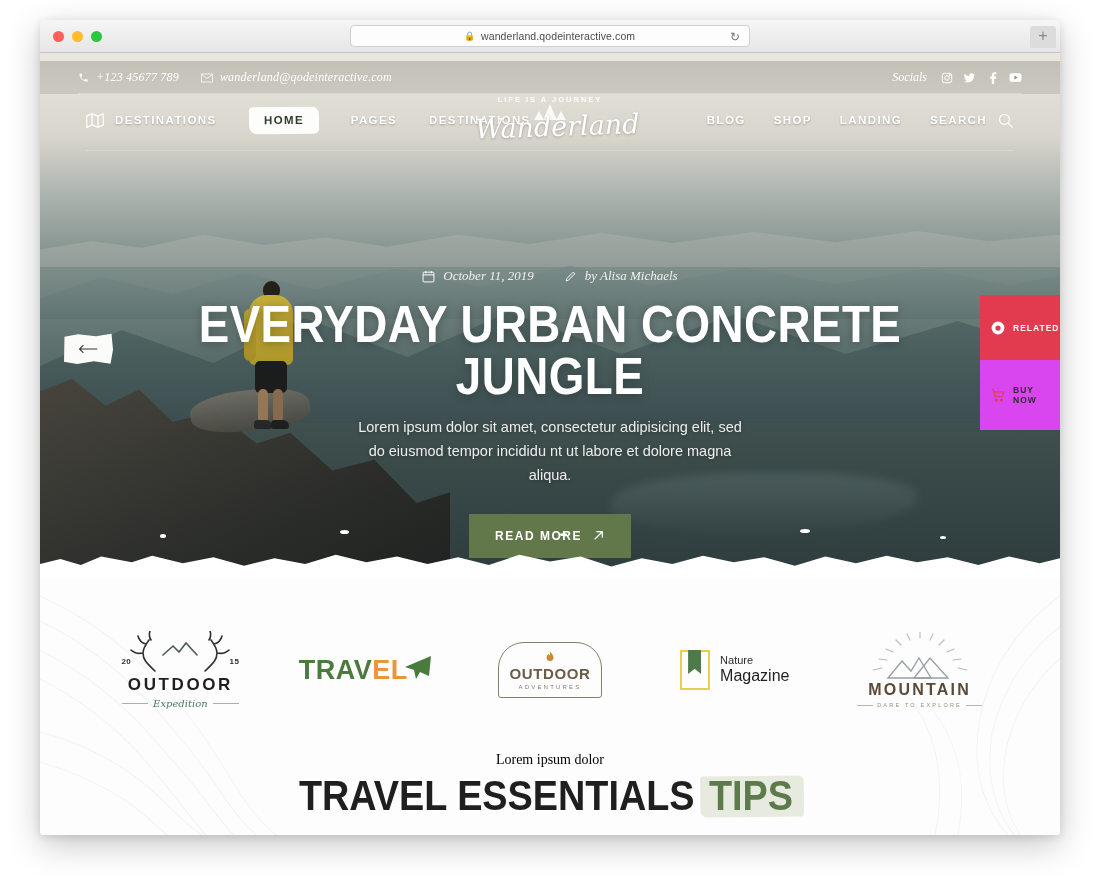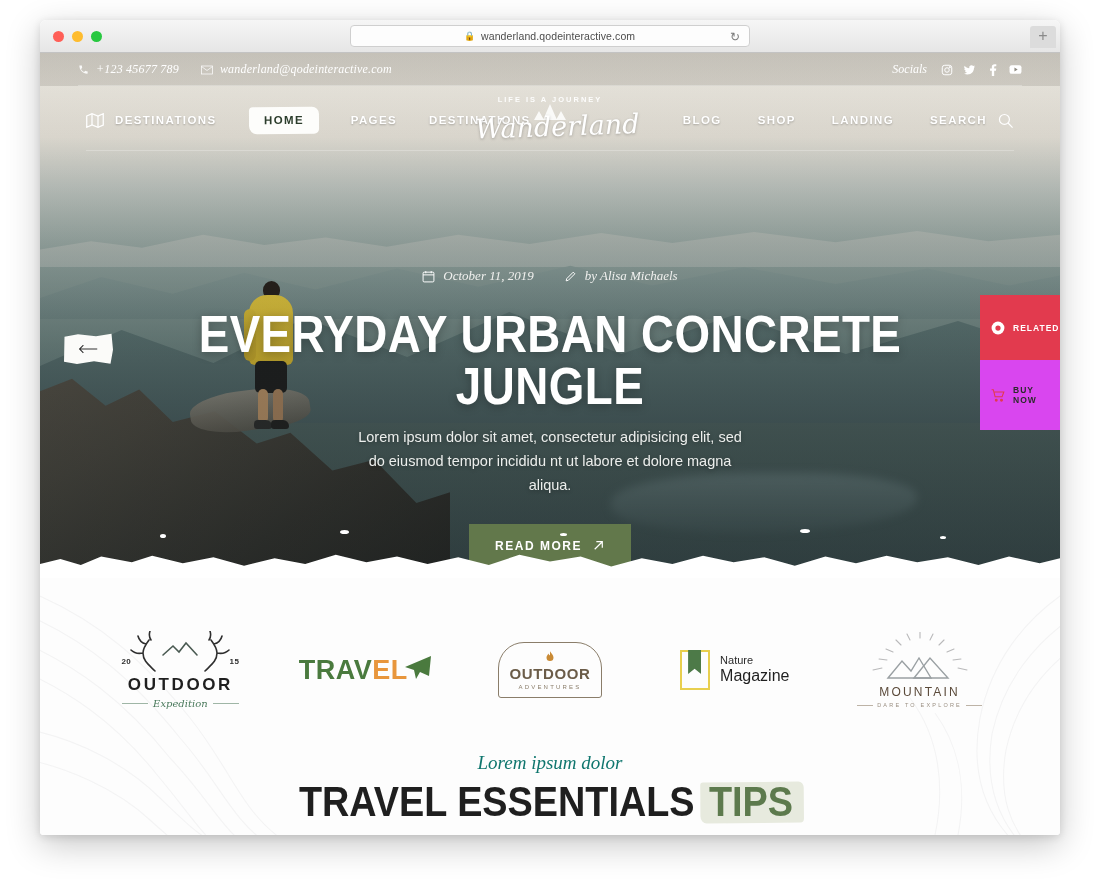--- a/index.html
+++ b/index.html
@@ -69,38 +69,38 @@
             background:linear-gradient(#dcbd33,#c9a827); border-radius:7px; }
   .hk-shorts { position:absolute; left:13px; top:80px; width:32px; height:32px; background:#1d1c1b; border-radius:5px; }
   .hk-leg1 { position:absolute; left:16px; top:108px; width:10px; height:34px; background:#b98f63; border-radius:5px; }
   .hk-leg2 { position:absolute; left:31px; top:108px; width:10px; height:34px; background:#a8805a; border-radius:5px; }
   .hk-shoe1 { position:absolute; left:12px; top:139px; width:18px; height:9px; background:#2b2a28; border-radius:4px 6px 3px 3px; }
   .hk-shoe2 { position:absolute; left:29px; top:139px; width:18px; height:9px; background:#211f1d; border-radius:4px 6px 3px 3px; }
 
   .hero-tint { position:absolute; inset:0; background:linear-gradient(rgba(255,255,255,.04), rgba(20,34,38,.20) 60%, rgba(18,30,34,.34)); }
 
   
-  .topbar { position:absolute; left:0; right:0; top:0; height:33px; display:flex;
+  .topbar { position:absolute; left:0; right:0; top:8px; height:33px; display:flex;
             align-items:center; padding:0 38px; color:rgba(255,255,255,.92); z-index:6;
             background:linear-gradient(rgba(125,120,110,.34), rgba(125,120,110,.22)); }
   .topbar-left { display:flex; align-items:center; gap:22px; }
   .ti { display:flex; align-items:center; gap:7px; font-family:"Liberation Serif", serif;
         font-style:italic; font-size:12px; letter-spacing:.2px; color:#fff; }
   .ti svg { opacity:.9; }
   .topbar-right { margin-left:auto; display:flex; align-items:center; gap:10px; }
   .socials-label { font-family:"Liberation Serif", serif; font-style:italic; font-size:12px; color:#fff; margin-right:3px; }
   .soc { width:13px; height:13px; display:flex; align-items:center; justify-content:center; color:#fff; }
   .topbar-rule { position:absolute; left:38px; right:38px; bottom:0; height:1px; background:rgba(255,255,255,.28); }
 
   
   .nav { position:absolute; left:0; right:0; top:33px; height:68px; display:flex;
          align-items:center; padding:0 46px; z-index:6; }
   .nav-left, .nav-right { display:flex; align-items:center; }
   .nav-left { gap:32px; }
-  .nav-right { gap:36px; margin-left:auto; }
+  .nav-right { gap:28px; margin-left:auto; }
   .nav-item { font-size:11.5px; font-weight:bold; letter-spacing:1.4px; color:#ffffff;
               text-shadow:0 1px 2px rgba(0,0,0,.25); white-space:nowrap; }
   .nav-first { display:flex; align-items:center; gap:11px; }
   .nav-active { position:relative; background:#fdfdfb; color:#2c3d2c; padding:7px 15px 8px;
                 border-radius:4px 7px 5px 8px; text-shadow:none; letter-spacing:1.4px;
                 transform:rotate(-.4deg); }
   .nav-search { display:flex; align-items:center; gap:10px; }
   .nav-rule { position:absolute; left:46px; right:46px; bottom:3px; height:1px; background:rgba(255,255,255,.25); }
 
   
@@ -108,21 +108,21 @@
           height:62px; z-index:7; text-align:center; color:#fff; }
   .logo-top { position:absolute; left:0; right:0; top:4px; font-size:7.5px; letter-spacing:2px;
               font-weight:bold; color:rgba(255,255,255,.92); }
   .logo-script { position:absolute; left:0; right:0; top:20px; font-family:"DejaVu Serif", serif;
                  font-style:italic; font-size:27px; color:#fff; text-shadow:0 1px 3px rgba(0,0,0,.25);
                  transform:rotate(-2deg); }
 
   
   .hero-content { position:absolute; left:0; right:0; top:215px; text-align:center; z-index:5;
                   color:#fff; }
-  .meta { display:flex; align-items:center; justify-content:center; gap:30px; margin-bottom:24px; }
+  .meta { display:flex; align-items:center; justify-content:center; gap:30px; margin-bottom:14px; }
   .meta-item { display:flex; align-items:center; gap:8px; font-family:"Liberation Serif", serif;
                font-style:italic; font-size:13px; color:#f0f0ee; }
   .hero-title { font-size:52px; font-weight:bold; letter-spacing:.5px; line-height:1;
                 color:#fff; text-shadow:0 2px 10px rgba(0,0,0,.28);
                 transform:scaleX(.88); transform-origin:center; margin:4px 0 14px; }
   .hero-sub { font-size:14.5px; line-height:1.65; color:#eceeec; max-width:400px;
               margin:0 auto 26px; text-shadow:0 1px 4px rgba(0,0,0,.3); }
   .read-more { display:inline-flex; align-items:center; gap:10px; background:#62784b;
                color:#fff; font-size:12px; font-weight:bold; letter-spacing:1.5px;
                padding:15px 26px; }
@@ -185,28 +185,28 @@
   .c4-mark { width:30px; height:40px; border:2.5px solid #e8cf4e; position:relative; }
   .c4-bm { position:absolute; left:6px; top:-2px; width:13px; height:24px; background:#4d7a48;
            clip-path:polygon(0 0,100% 0,100% 100%,50% 78%,0 100%); }
   .c4-t1 { font-size:11px; color:#2b2b2b; line-height:1.15; }
   .c4-t2 { font-size:16px; color:#1f1f1f; line-height:1.15; }
 
   
   .c5 { position:relative; width:130px; height:76px; display:flex; flex-direction:column;
         align-items:center; justify-content:flex-end; }
   .c5-rays { position:absolute; top:0; left:50%; transform:translateX(-50%); }
-  .c5-word { font-size:12px; font-weight:normal; letter-spacing:2.2px; color:#5b4a3a; }
+  .c5-word { font-size:16px; font-weight:bold; letter-spacing:2.2px; color:#5b4a3a; }
   .c5-sub { font-size:5.5px; letter-spacing:2.2px; color:#9a8f82; margin-top:3px;
             display:flex; align-items:center; gap:4px; }
   .c5-rule { width:16px; height:1px; background:#bdb3a6; }
 
   
   .sec-head { position:relative; text-align:center; margin-top:42px; z-index:2; }
-  .sec-pre { font-family:"Liberation Serif", serif; font-style:italic; font-size:19px; color:#0f766e; }
+  .sec-pre { font-family:"Liberation Serif", serif; font-size:14px; color:#000000; }
   .sec-title { margin-top:6px; font-size:42px; font-weight:bold; letter-spacing:0;
                color:#1f1f1f; transform:scaleX(.9); display:inline-block; line-height:1.05; }
   .sec-hl { position:relative; color:#5d7a4d; padding:0 10px; margin-left:6px; }
   .sec-hl::before { content:""; position:absolute; left:0; right:-2px; top:4px; bottom:2px;
                     background:#e7eade; z-index:-1; border-radius:3px 6px 4px 7px; transform:rotate(-.5deg); }
 </style>
 </head>
 <body>
 
 <div class="window">

